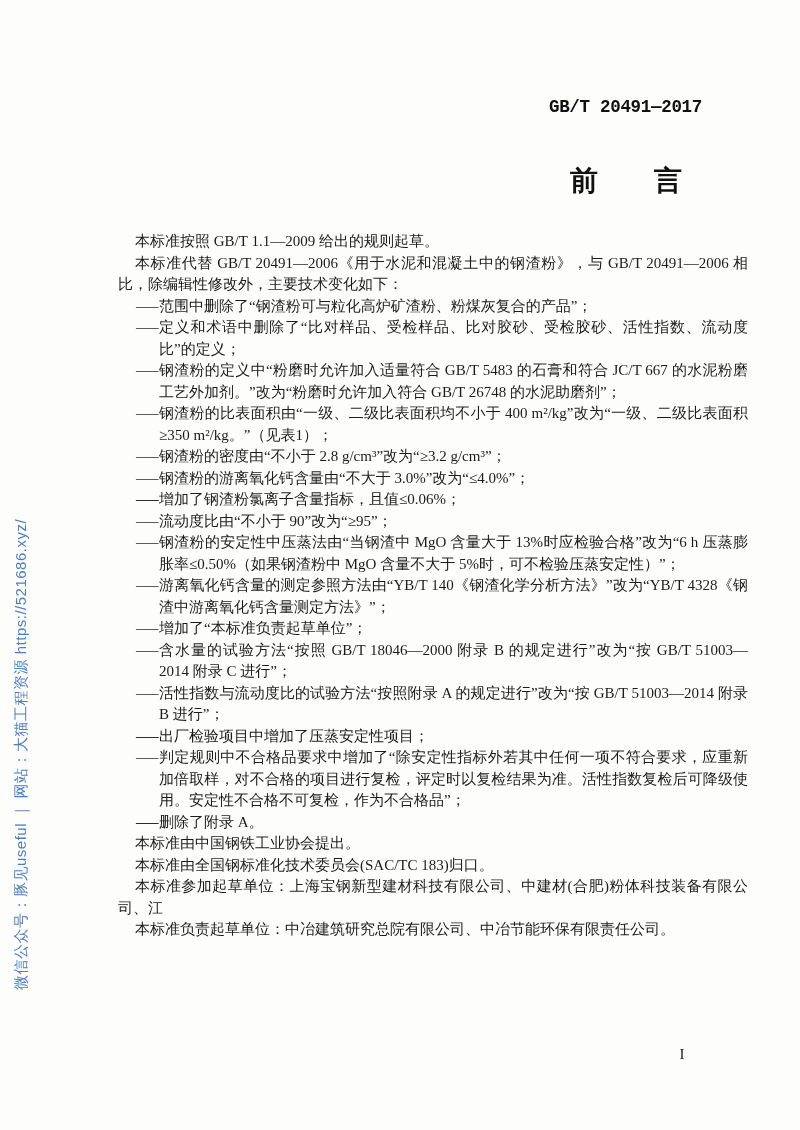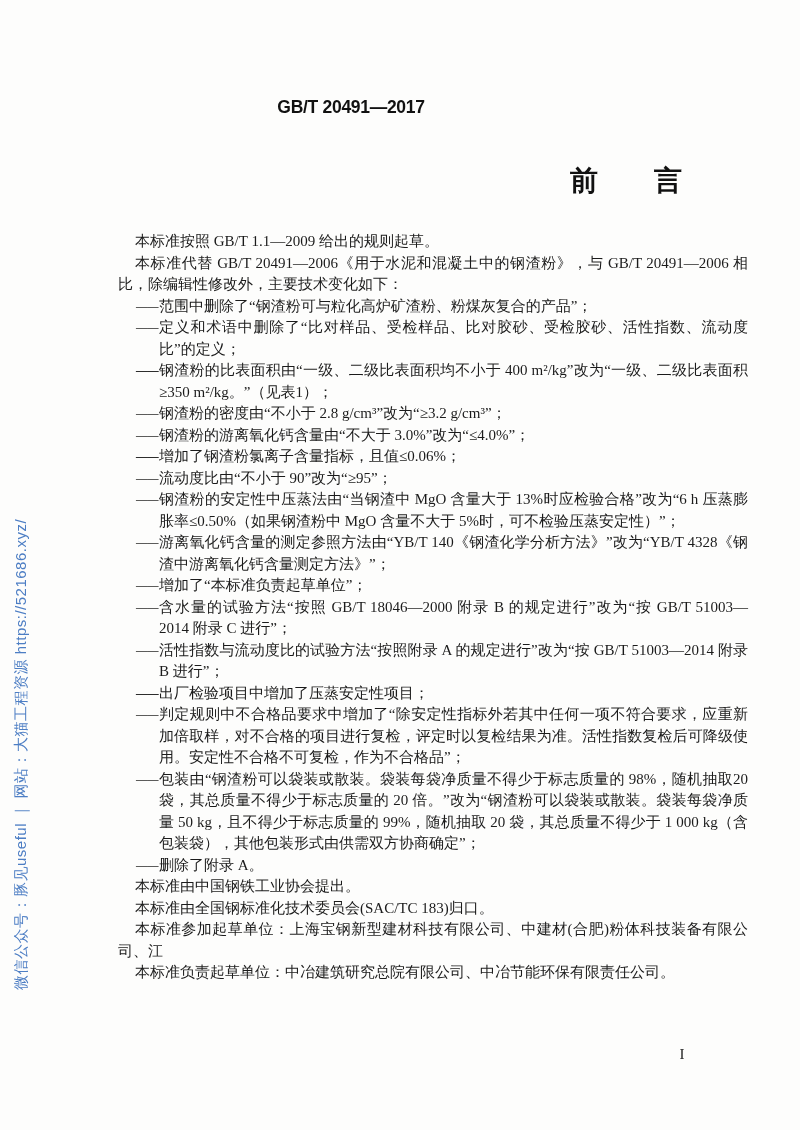--- a/index.html
+++ b/index.html
@@ -4,23 +4,23 @@
 <style>
   html,body { margin:0; padding:0; background:#e9e9e9; }
   .page {
     position:relative; width:800px; height:1130px; margin:0 auto;
     background:#fdfdfc; overflow:hidden;
     font-family:"Liberation Serif","DejaVu Serif",serif;
     color:#1b1b1b;
   }
   .doc-code {
     position:absolute; top:97px; left:0; width:702px;
-    text-align:center; font-size:17.5px; font-weight:bold;
+    text-align:right; font-size:17.5px; font-weight:bold;
     letter-spacing:-0.3px; color:#111;
-    font-family:Liberation Sans, sans-serif;
+    font-family:Liberation Mono, monospace;
   }
   .fw-title {
     position:absolute; top:162px; left:82px; width:630px;
     padding-right:30px; box-sizing:border-box;
     text-align:right; font-size:28px; font-weight:bold; color:#111;
   }
   .fw-body {
     position:absolute; top:231px; left:82px; width:630px;
     font-size:15px; line-height:21.5px; text-align:justify;margin-left:36px;
   }
@@ -51,36 +51,36 @@
   <div class="doc-code">GB/T 20491—2017</div>
 
   <div class="fw-title">前　　言</div>
 
   <div class="fw-body">
     <p class="p">本标准按照 GB/T 1.1—2009 给出的规则起草。</p>
     <p class="p">本标准代替 GB/T 20491—2006《用于水泥和混凝土中的钢渣粉》，与 GB/T 20491—2006 相比，除编辑性修改外，主要技术变化如下：</p>
 
     <div class="li"><span class="dash">——</span><span>范围中删除了“钢渣粉可与粒化高炉矿渣粉、粉煤灰复合的产品”；</span></div>
     <div class="li"><span class="dash">——</span><span>定义和术语中删除了“比对样品、受检样品、比对胶砂、受检胶砂、活性指数、流动度比”的定义；</span></div>
-    <div class="li"><span class="dash">——</span></div>
+    <div class="li"><span class="dash">——</span><span>钢渣粉的定义中“粉磨时允许加入适量符合 GB/T 5483 的石膏和符合 JC/T 667 的水泥粉磨工艺外加剂。”改为“粉磨时允许加入符合 GB/T 26748 的水泥助磨剂”；</span></div>
     <div class="li"><span class="dash">——</span><span>钢渣粉的比表面积由“一级、二级比表面积均不小于 400 m²/kg”改为“一级、二级比表面积≥350 m²/kg。”（见表1）；</span></div>
     <div class="li"><span class="dash">——</span><span>钢渣粉的密度由“不小于 2.8 g/cm³”改为“≥3.2 g/cm³”；</span></div>
     <div class="li"><span class="dash">——</span><span>钢渣粉的游离氧化钙含量由“不大于 3.0%”改为“≤4.0%”；</span></div>
     <div class="li"><span class="dash">——</span></div>
     <div class="li"><span class="dash">——</span><span>增加了钢渣粉氯离子含量指标，且值≤0.06%；</span></div>
     <div class="li"><span class="dash">——</span><span>流动度比由“不小于 90”改为“≥95”；</span></div>
     <div class="li"><span class="dash">——</span><span>钢渣粉的安定性中压蒸法由“当钢渣中 MgO 含量大于 13%时应检验合格”改为“6 h 压蒸膨胀率≤0.50%（如果钢渣粉中 MgO 含量不大于 5%时，可不检验压蒸安定性）”；</span></div>
     <div class="li"><span class="dash">——</span><span>游离氧化钙含量的测定参照方法由“YB/T 140《钢渣化学分析方法》”改为“YB/T 4328《钢渣中游离氧化钙含量测定方法》”；</span></div>
     <div class="li"><span class="dash">——</span><span>增加了“本标准负责起草单位”；</span></div>
     <div class="li"><span class="dash">——</span><span>含水量的试验方法“按照 GB/T 18046—2000 附录 B 的规定进行”改为“按 GB/T 51003—2014 附录 C 进行”；</span></div>
     <div class="li"><span class="dash">——</span><span>活性指数与流动度比的试验方法“按照附录 A 的规定进行”改为“按 GB/T 51003—2014 附录 B 进行”；</span></div>
     <div class="li"><span class="dash">——</span></div>
     <div class="li"><span class="dash">——</span><span>出厂检验项目中增加了压蒸安定性项目；</span></div>
     <div class="li"><span class="dash">——</span><span>判定规则中不合格品要求中增加了“除安定性指标外若其中任何一项不符合要求，应重新加倍取样，对不合格的项目进行复检，评定时以复检结果为准。活性指数复检后可降级使用。安定性不合格不可复检，作为不合格品”；</span></div>
-    <div class="li"><span class="dash">——</span><span>包装由“钢渣粉可以袋装或散装。袋装每袋净质量不得少于标志质量的 98%，随机抽取20 袋，其总质量不得少于标志质量的 20 倍。”改为“钢渣粉可以袋装或散装。袋装每袋净质量 50 kg，且不得少于标志质量的 99%，随机抽取 20 袋，其总质量不得少于 1 000 kg（含包装袋），其他包装形式由供需双方协商确定”；</span></div>
+    <div class="li"><span class="dash">——</span></div>
     <div class="li"><span class="dash">——</span><span>删除了附录 A。</span></div>
 
     <p class="p">本标准由中国钢铁工业协会提出。</p>
     <p class="p">本标准由全国钢标准化技术委员会(SAC/TC 183)归口。</p>
     <p class="p">本标准参加起草单位：上海宝钢新型建材科技有限公司、中建材(合肥)粉体科技装备有限公司、江</p>
     <p class="p">本标准负责起草单位：中冶建筑研究总院有限公司、中冶节能环保有限责任公司。</p>
   </div>
 
   <div class="page-num">I</div>
 

